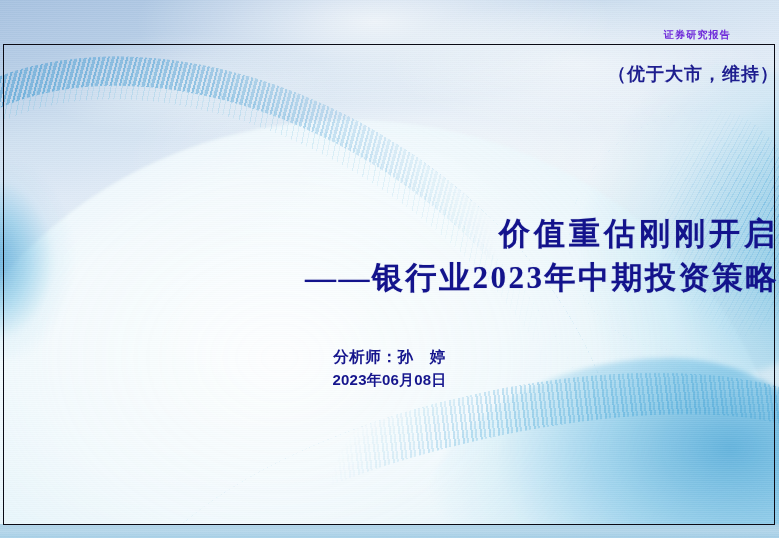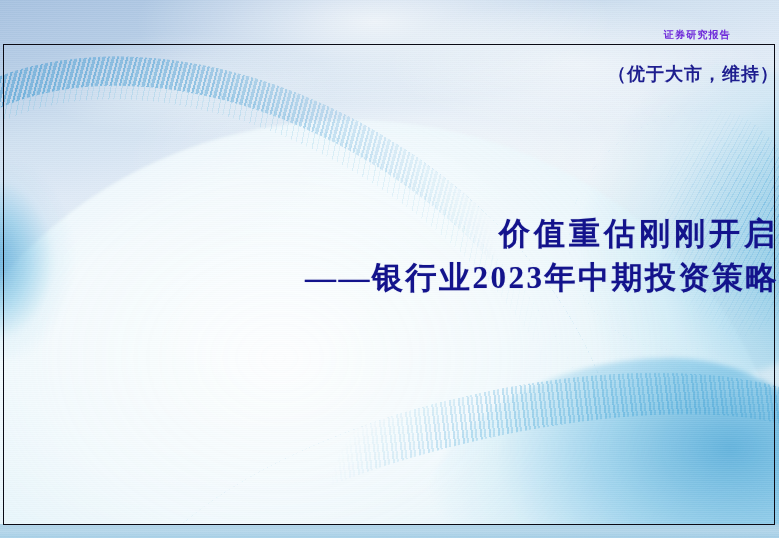--- a/index.html
+++ b/index.html
@@ -345,13 +345,15 @@
 <div class="header-label">证券研究报告</div>
 
 <div class="rating">（优于大市，维持）</div>
 
 <div class="title-block">
   <div class="title-line1">价值重估刚刚开启</div>
   <div class="title-line2">——银行业2023年中期投资策略</div>
 </div>
 
 <div class="analyst-block">
+  <div class="analyst-line">分析师：孙　婷</div>
+  <div class="analyst-line date">2023年06月08日</div>
 </div>
 
 </body></html>

